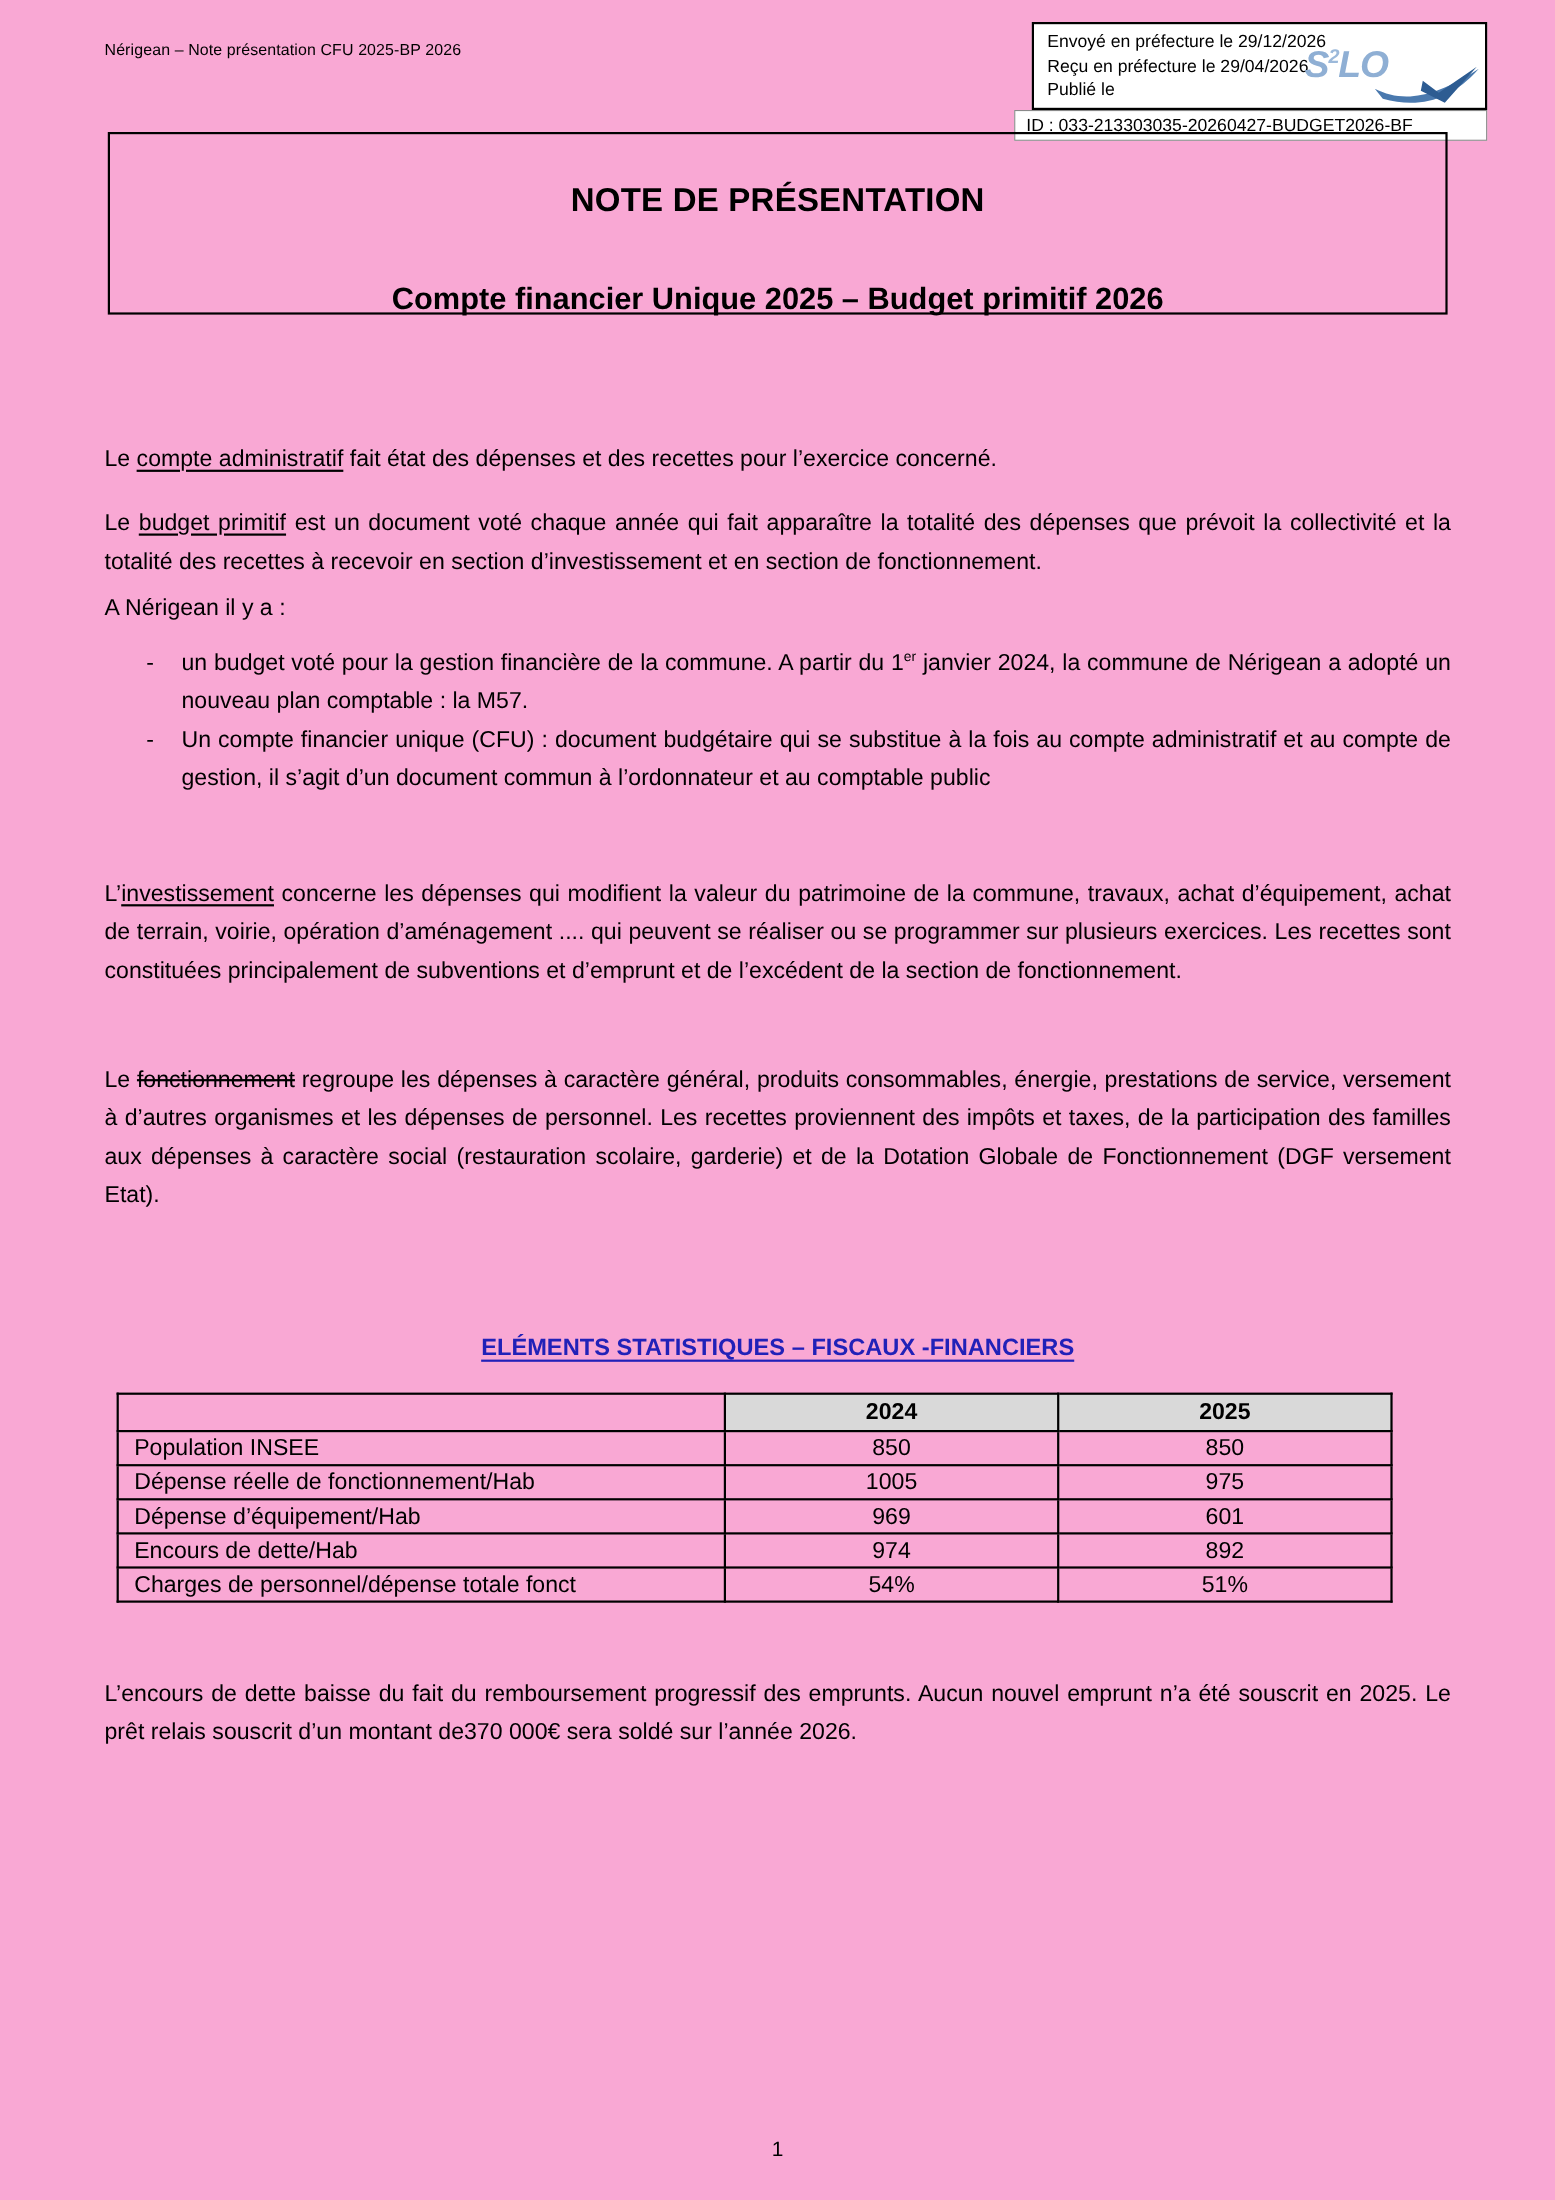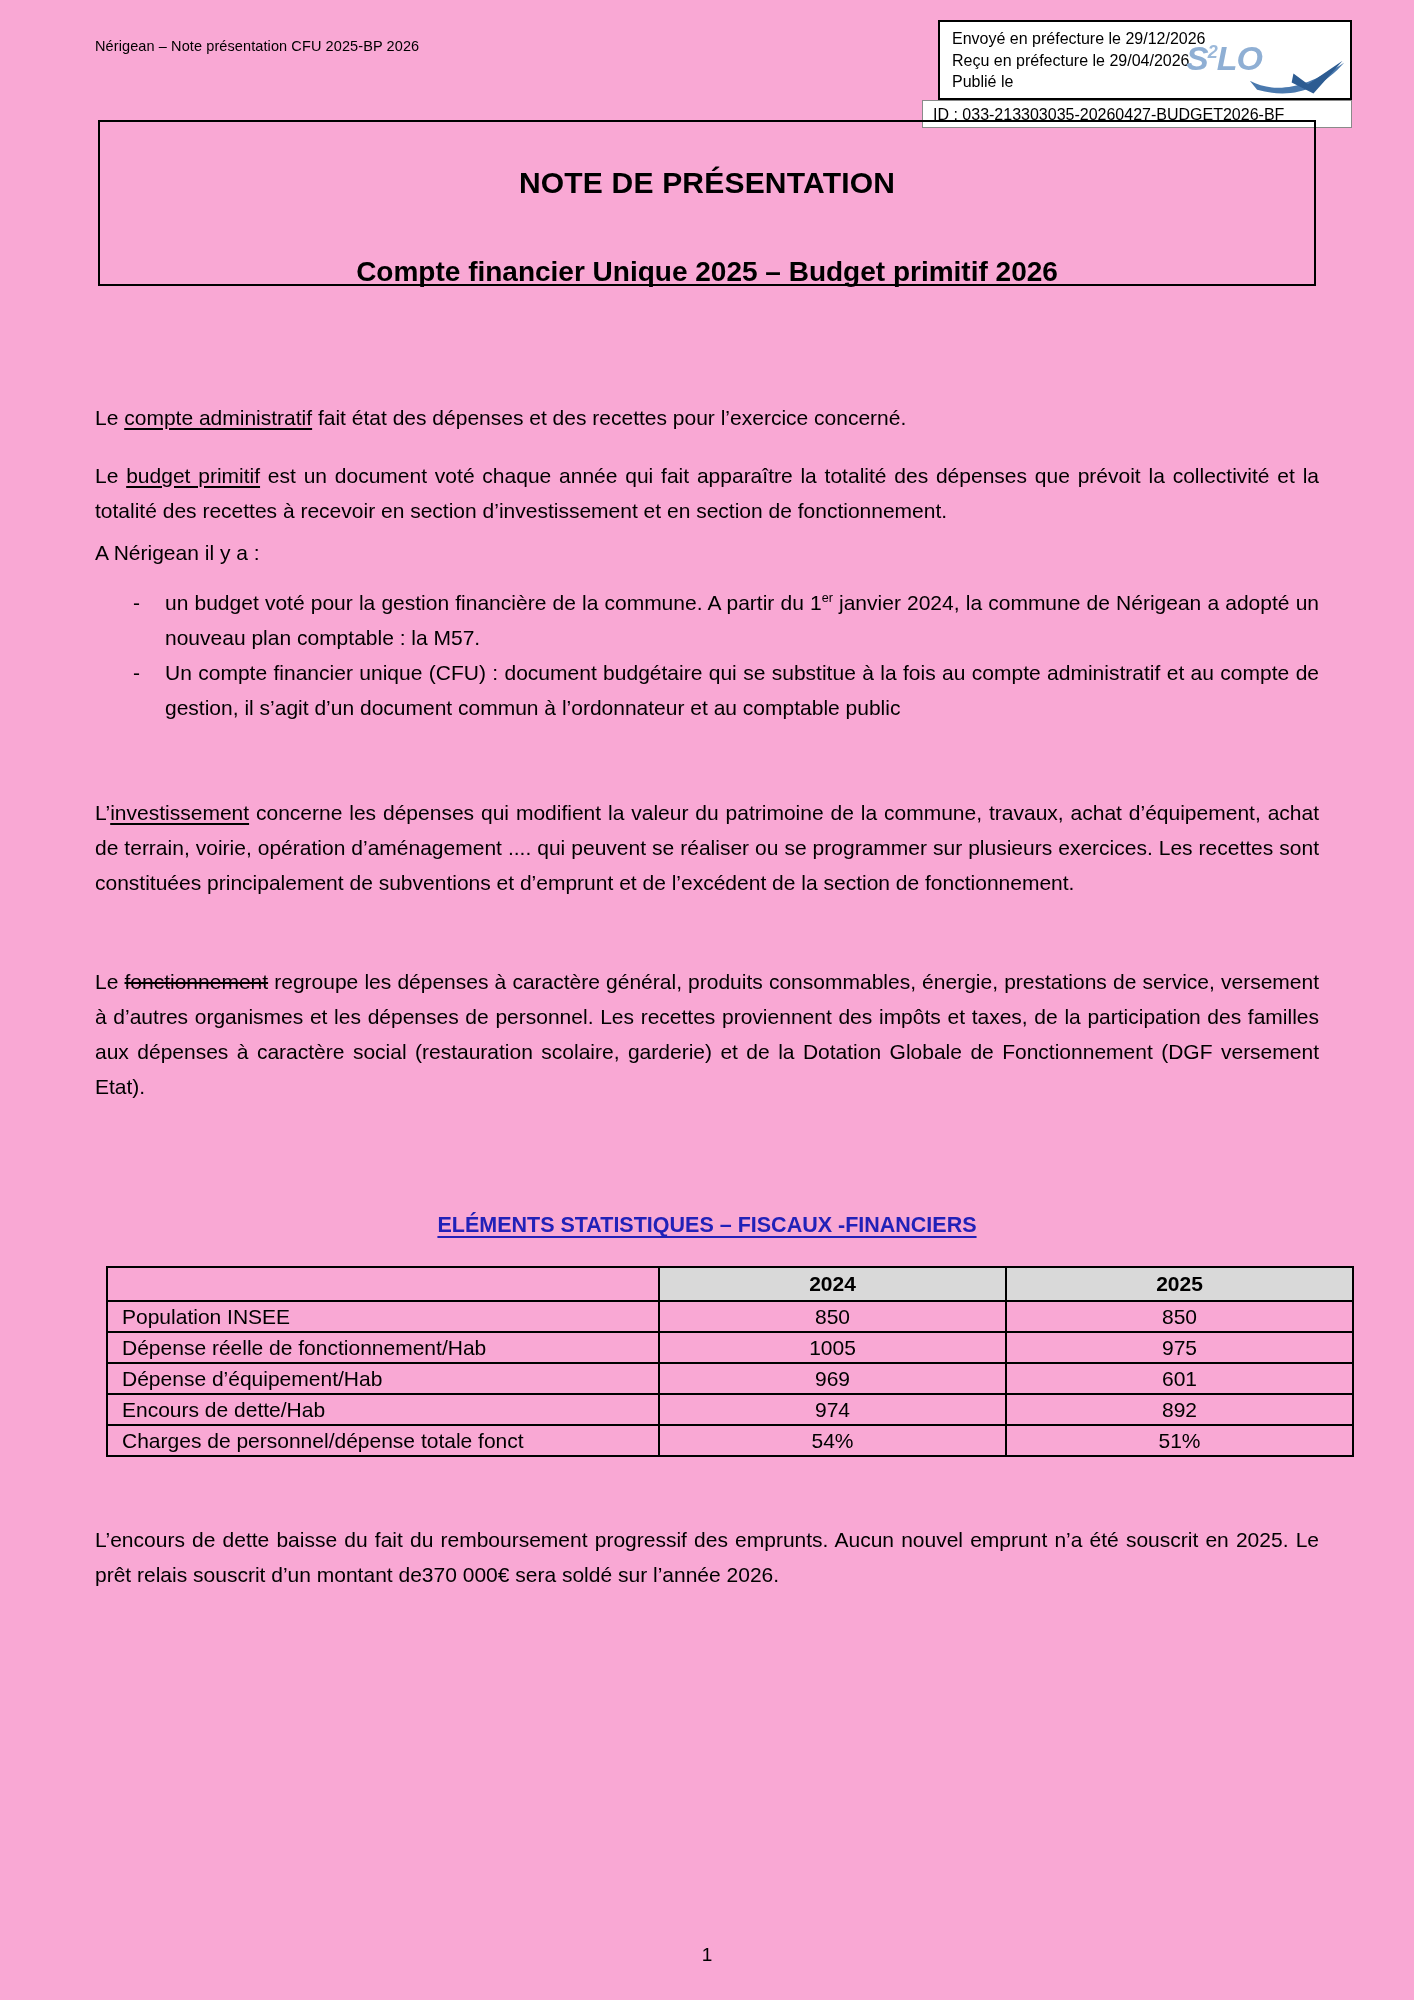--- a/index.html
+++ b/index.html
@@ -66,21 +66,21 @@
   .stats-table{
     position:absolute;left:106px;top:1266px;
     border-collapse:collapse;table-layout:fixed;
     font-size:21px;
   }
   .stats-table td,.stats-table th{
     border:2px solid #000;height:31px;padding:0;
     font-weight:normal;box-sizing:border-box;
   }
   .stats-table .label-col{width:552px;text-align:left;padding-left:14px;}
-  .stats-table .year-col{width:347px;text-align:center;}
+  .stats-table .year-col{width:303px;text-align:center;}
   .stats-table th.year-col{background:#d9d9d9;font-weight:bold;}
   .stats-table tr.header-row th{height:34px;}
   
   .page-number{
     position:absolute;left:0;top:1944px;width:1414px;
     text-align:center;font-size:19px;
   }
 </style>
 </head>
 <body>

